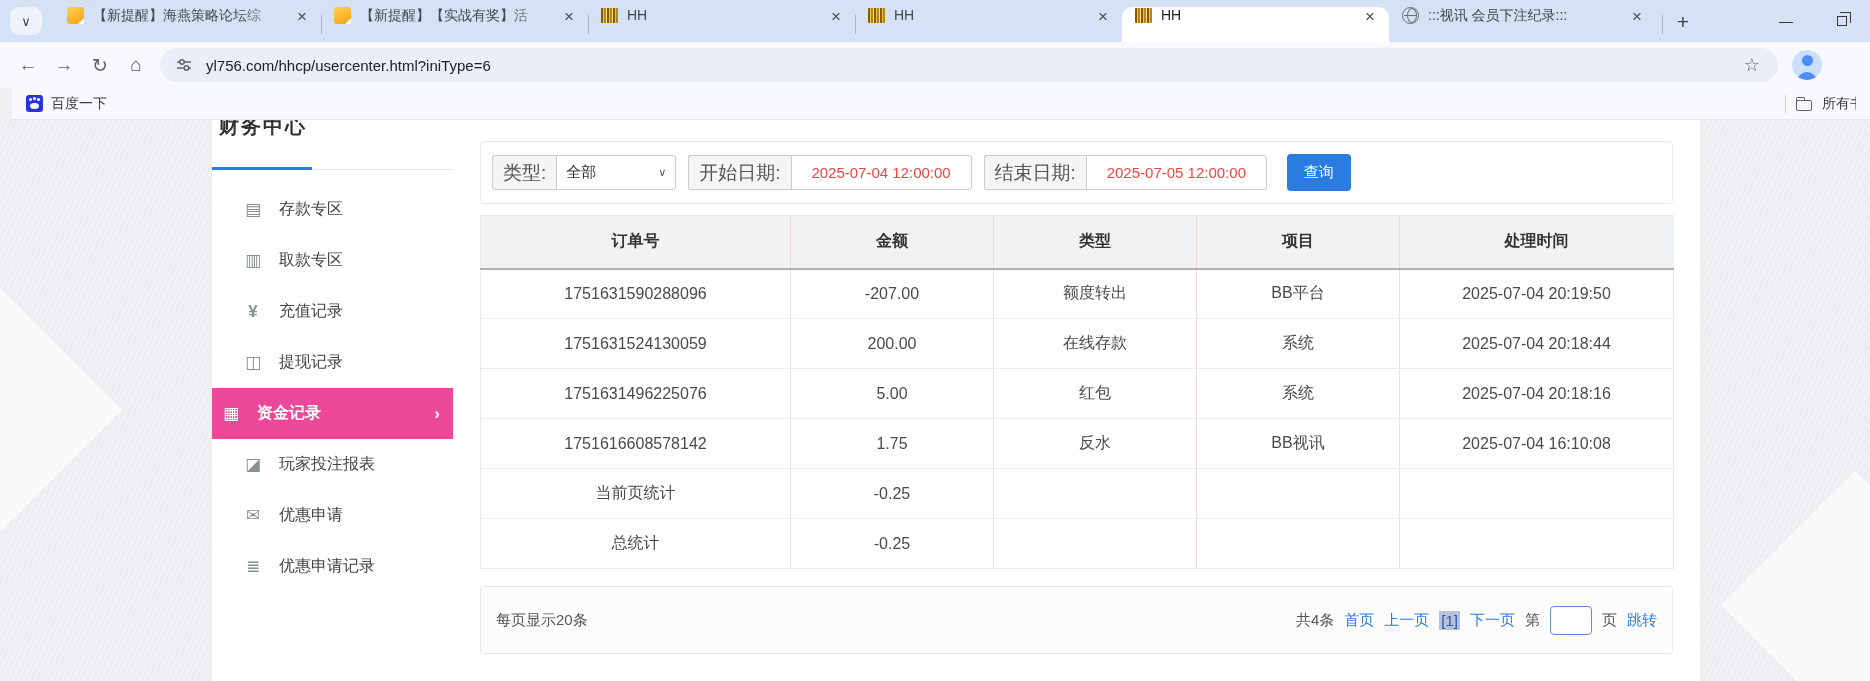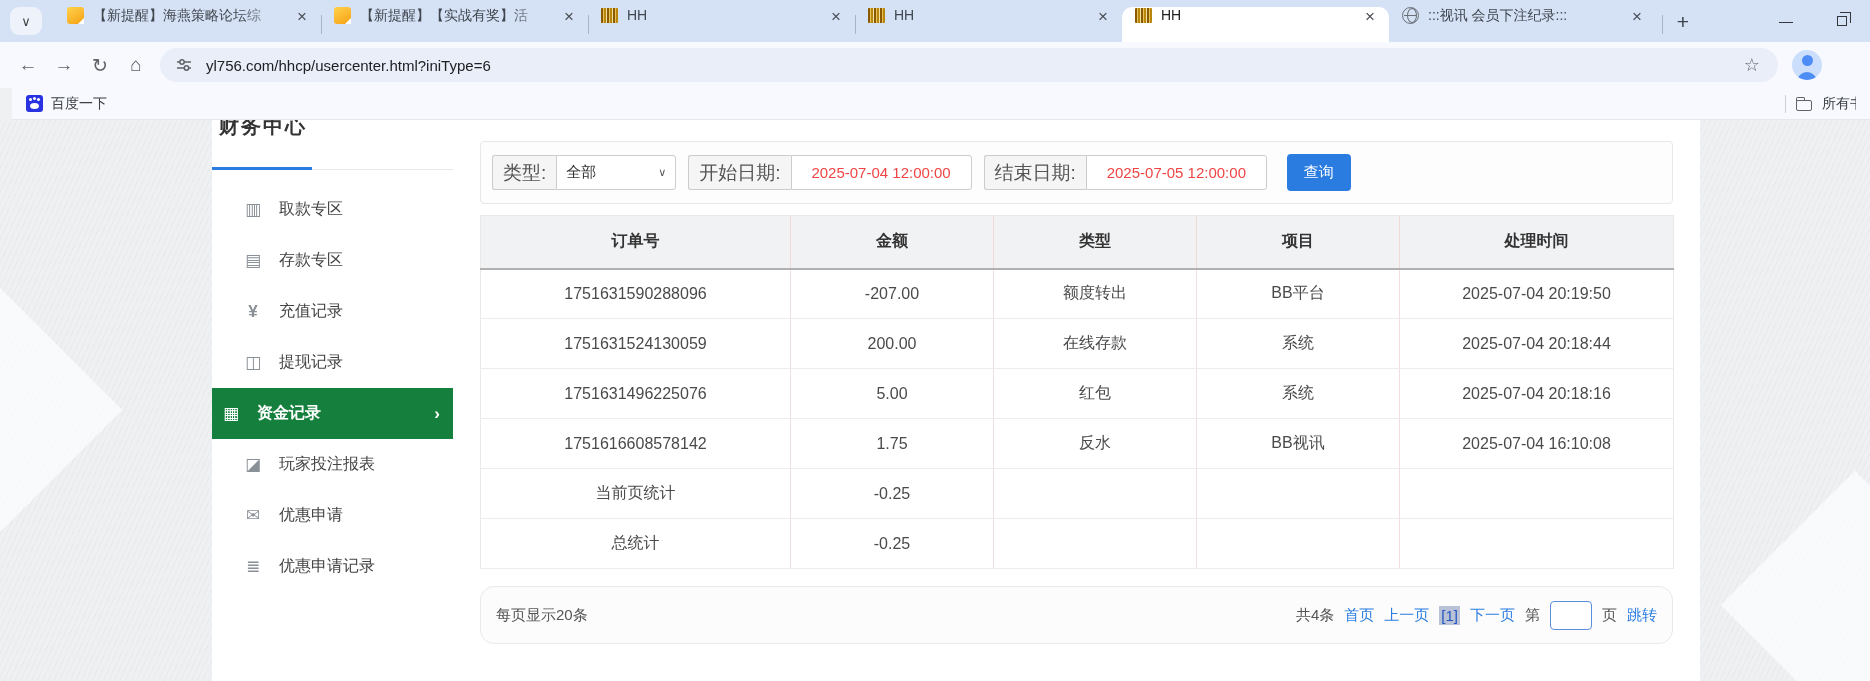--- a/index.html
+++ b/index.html
@@ -67,21 +67,21 @@
   .sidebar { position:absolute; left:0; top:0; bottom:0; width:241px; background:#fff; }
   .side-head-clip { height:24px; overflow:hidden; padding-left:7px; }
   .side-head { display:block; font-size:20px; line-height:30px; margin-top:-9px; font-weight:bold; color:#333; letter-spacing:2px; }
   .side-underline { width:100px; height:3px; background:#2a7ce0; margin-top:23px; position:relative; z-index:1; }
   .side-rule { height:1px; background:#e9e9e9; margin-top:-1px; }
   .side-items { margin-top:14px; }
   .side-item { height:51px; display:flex; align-items:center; padding-left:30px; color:#444; }
   .sicon { width:22px; font-size:17px; color:#8a9097; text-align:center; }
   .slabel { margin-left:15px; font-size:16px; }
   .sarrow { display:none; }
-  .side-item.active { background:#15803d; color:#fff; font-weight:600;padding-left:8px; }
+  .side-item.active { background:#ec4899; color:#fff; font-weight:600;padding-left:8px; }
   .side-item.active .sicon { color:#fff; }
   .side-item.active .sarrow { display:block; margin-left:auto; margin-right:13px; font-size:17px; color:#fff; }
   .bank-card-icon::before { content:"▤"; }
   .hand-money-icon::before { content:"▥"; }
   .moneybag-icon::before { content:"¥"; font-weight:bold; }
   .wallet-icon::before { content:"◫"; }
   .money-record-icon::before { content:"▦"; }
   .ticket-icon::before { content:"⊟"; }
   .hall-list-icon::before { content:"☰"; }
   .chart-icon::before { content:"◪"; }
@@ -99,21 +99,21 @@
   .querybtn { margin-left:8px; width:64px; height:37px; background:#2a7ce0; color:#fff; border:none; border-radius:4px; font-size:15px; font-family:"Liberation Sans","DejaVu Sans",sans-serif; }
 
   .dtable { margin-top:11px; width:1193px; border-collapse:collapse; table-layout:fixed; background:#fff; }
   .dtable th { height:53px; background:#f1f2f4; font-size:16px; color:#333; font-weight:bold; border-left:1px solid #efd9d9; border-top:1px solid #e9e9e9; border-bottom:2px solid #b0b0b0; }
   .dtable th:first-child { border-left:1px solid #e9e9e9; }
   .dtable th:last-child { border-right:1px solid #e9e9e9; }
   .dtable td { height:50px; text-align:center; font-size:16px; color:#4a4a4a; border-left:1px solid #f2dede; border-bottom:1px solid #ececec; background:#fff; }
   .dtable td:first-child { border-left:1px solid #e9e9e9; }
   .dtable td:last-child { border-right:1px solid #e9e9e9; }
 
-  .pagebar { margin-top:17px; height:58px; border:1px solid #e9e9e9; border-radius:14px; background:#fcfcfc; display:flex; align-items:center; justify-content:space-between; padding:0 15px; font-size:15px; color:#555; }
+  .pagebar { margin-top:17px; height:68px; border:1px solid #e9e9e9; border-radius:3px; background:#fcfcfc; display:flex; align-items:center; justify-content:space-between; padding:0 15px; font-size:15px; color:#555; }
   .pright { display:flex; align-items:center; gap:10px; }
   .plink { color:#2a7ce0; text-decoration:none; }
   .pcur { background:#b9c2d6; color:#2456c0; padding:1px 2px; }
   .pword { color:#555; }
   .pinput { width:42px; height:29px; border:1px solid #5c8edb; border-radius:4px; background:#fff; }
 </style>
 </head>
 <body>
 
 <div class="screen">
@@ -212,28 +212,28 @@
 
       <aside class="sidebar">
         <div class="side-head-clip">
           <span class="side-head">财务中心</span>
         </div>
         <div class="side-underline"></div>
         <div class="side-rule"></div>
         <div class="side-items">
 
             <div class="side-item">
+              <span class="sicon bank-card-icon"></span>
+              <span class="slabel">存款专区</span>
+
+            </div>
+
+            <div class="side-item">
               <span class="sicon hand-money-icon"></span>
               <span class="slabel">取款专区</span>
-
-            </div>
-
-            <div class="side-item">
-              <span class="sicon bank-card-icon"></span>
-              <span class="slabel">存款专区</span>
 
             </div>
 
             <div class="side-item">
               <span class="sicon moneybag-icon"></span>
               <span class="slabel">充值记录</span>
 
             </div>
 
             <div class="side-item">

